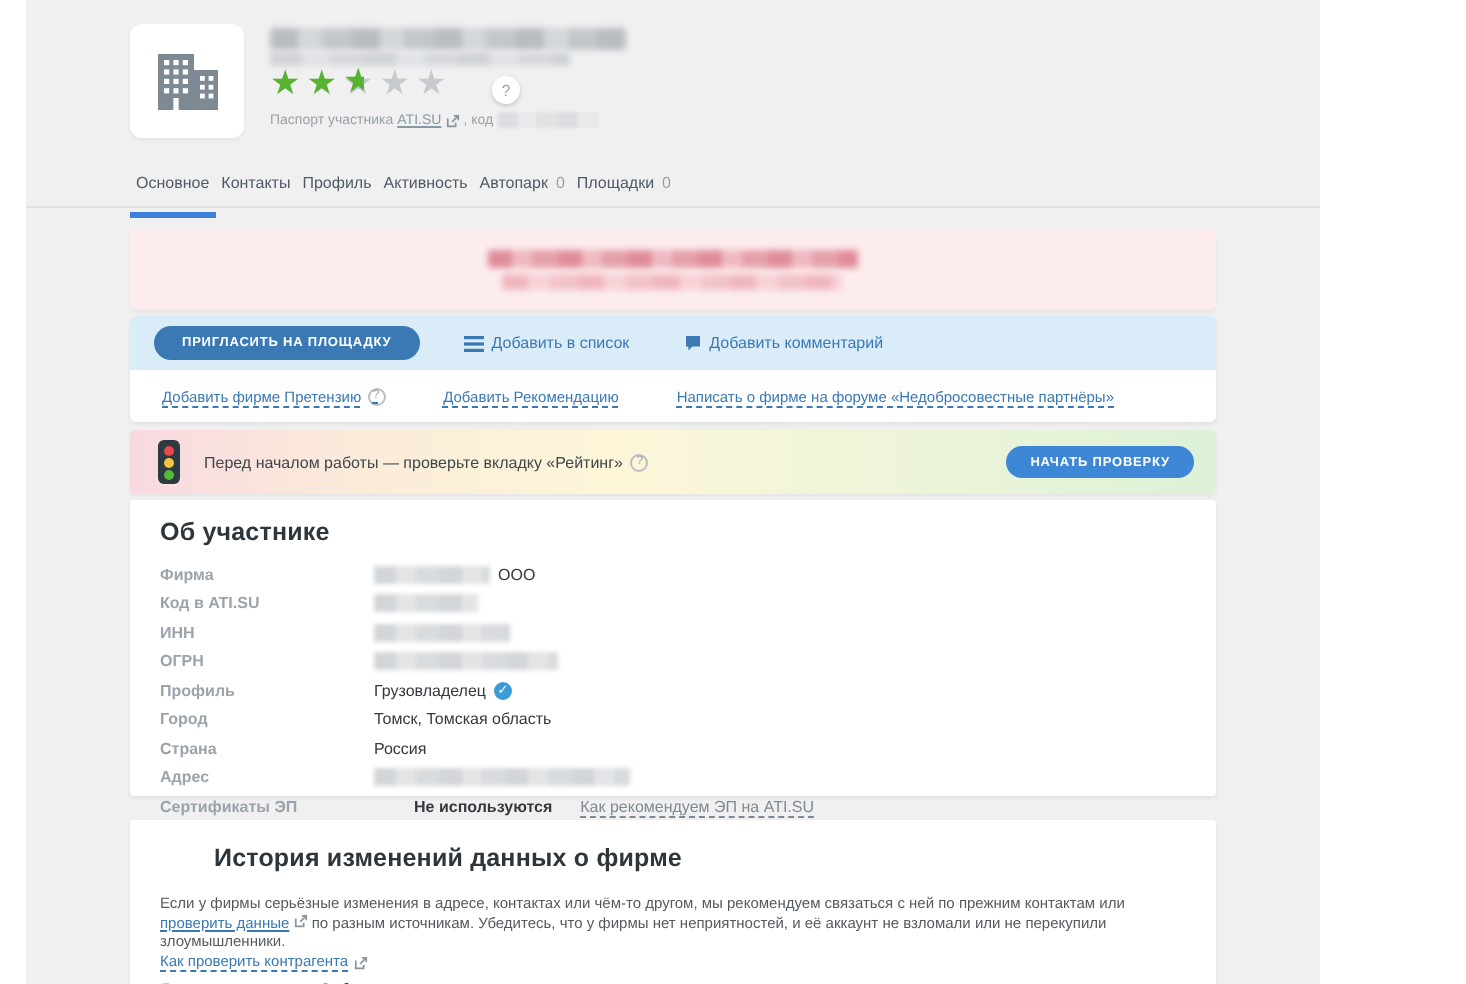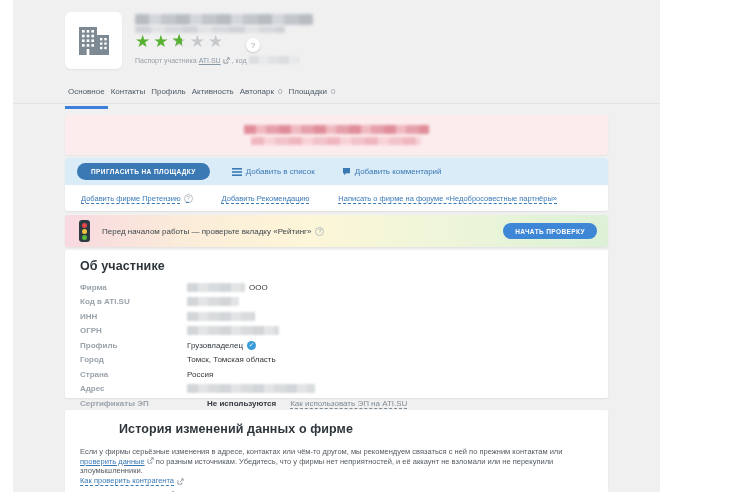--- a/index.html
+++ b/index.html
@@ -60,21 +60,21 @@
   .frow { display:flex; align-items:center; height:14.5px; font-size:8px; }
   .flabel { width:107px; color:#9ba3ab; flex:0 0 auto;font-weight:bold; }
   .fvalue { color:#33393e; display:flex; align-items:center; gap:4px; }
   .v-blur { display:inline-block; height:9px; border-radius:1px; background:repeating-linear-gradient(90deg,#d3d6d9 0 11px,#e2e4e6 11px 21px,#d9dcde 21px 33px); filter:blur(1px); }
   .verified { display:inline-flex; width:9px; height:9px; border-radius:50%; background:#3b9bd8; color:#fff; font-size:6.5px; align-items:center; justify-content:center; }
   .bold { font-weight:bold;padding-left:20px; }
   .gray-dashed-link { color:#7e8a93; font-size:8px; text-decoration:underline dashed; text-underline-offset:2px; margin-left:14px; cursor:pointer; }
 
   
   .history-card { top:410px; height:100px; }
-  .history-title { position:absolute; left:15px; top:12px;padding-left:39px; }
+  .history-title { position:absolute; left:3px; top:12px;padding-left:39px; }
   .history-par { position:absolute; left:15px; top:37px; width:500px; font-size:7.5px; line-height:9.5px; color:#545a60; }
   .inline-link { color:#3b79b5; text-decoration:underline; cursor:pointer; }
   .check-contr { position:absolute; left:15px; top:66px; font-size:7.5px; color:#3b79b5; text-decoration:underline dashed; text-underline-offset:2px; cursor:pointer; display:flex; align-items:flex-end; gap:3px; }
   .thead { position:absolute; left:15px; top:80px; display:flex; font-size:7.5px; font-weight:bold; color:#24292e; }
   .thead .c1 { width:80px; }
 
   .ext { display:inline-block; }
 </style>
 </head>
 <body>
@@ -236,21 +236,21 @@
       </div>
       <div class="frow">
         <span class="flabel">Адрес</span>
         <span class="fvalue">
             <span class="v-blur" style="width:128px;"></span>
           </span>
       </div>
       <div class="frow">
         <span class="flabel">Сертификаты ЭП</span>
         <span class="fvalue bold">Не используются</span>
-        <span class="gray-dashed-link">Как использовать ЭП на ATI.SU</span>
+        <span class="gray-dashed-link">Как рекомендуем ЭП на ATI.SU</span>
       </div>
     </div>
   </div>
 
   <div class="card history-card">
     <div class="card-title history-title">История изменений данных о фирме</div>
     <div class="history-par">
       <span>Если у фирмы серьёзные изменения в адресе, контактах или чём-то другом, мы рекомендуем связаться с ней по прежним контактам или </span><span class="inline-link">проверить данные</span>
       <svg class="ext" width="7" height="7" viewBox="0 0 8 8">
           <path d="M1 2.5v4.5h4.5V5M4.5 1H7v2.5M7 1L3.5 4.5" stroke="#8a949c" fill="none" stroke-width="1"></path>

